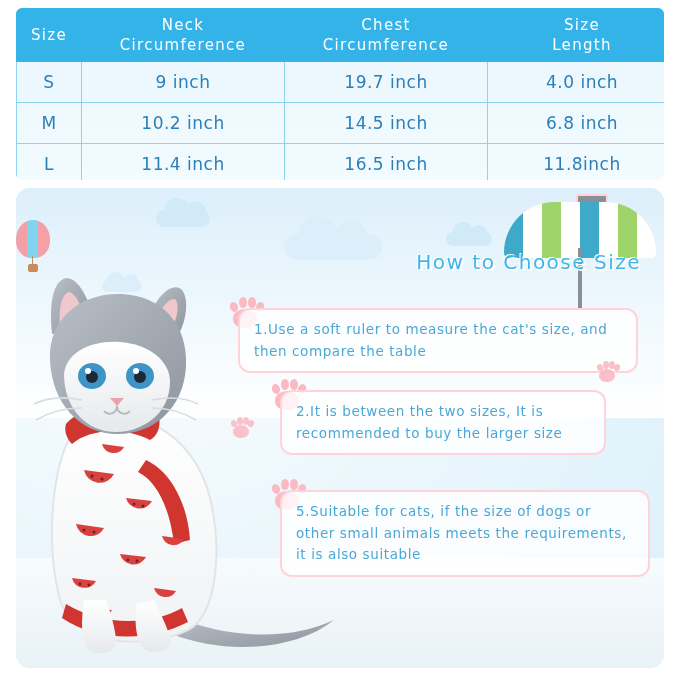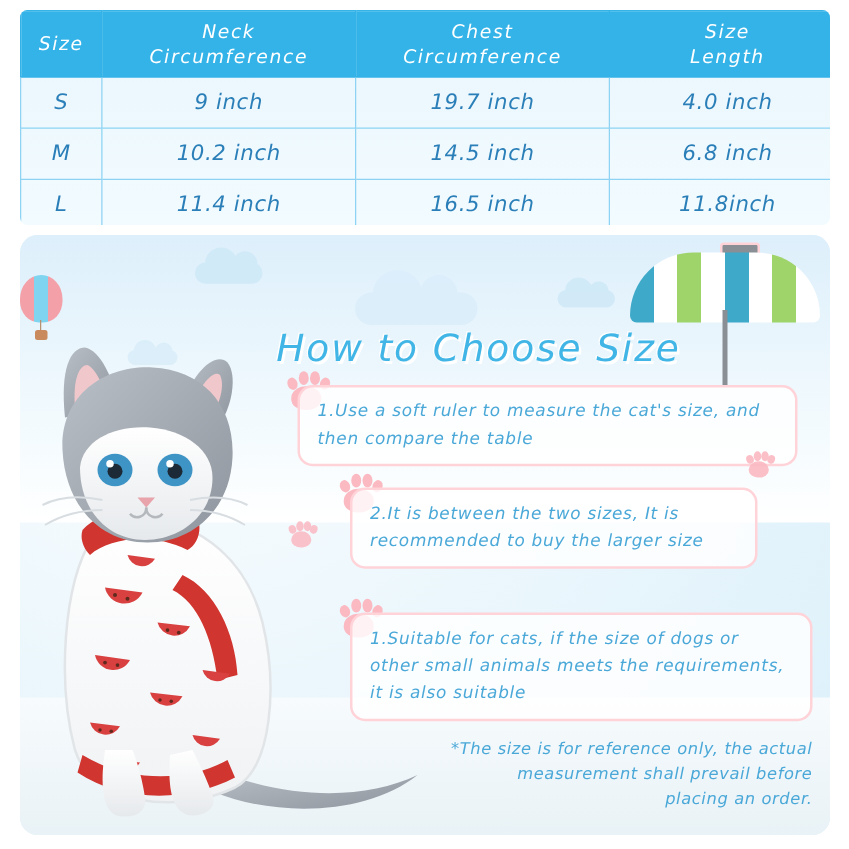--- a/index.html
+++ b/index.html
@@ -11,21 +11,20 @@
     height: 679px;
     font-family: "DejaVu Sans", sans-serif;
     background: #ffffff;
     overflow: hidden;
   }
   .page {
     position: relative;
     width: 679px;
     height: 679px;
     background: #ffffff;
-    font-style: italic;
   }
 
   
   .size-table-wrap {
     position: absolute;
     left: 16px;
     top: 8px;
     width: 648px;
     height: 172px;
     background: linear-gradient(180deg, #e9f6fd 0%, #f2fbff 100%);
@@ -176,24 +175,24 @@
     left: 72px; top: 6px;
     width: 8px; height: 12px;
     background: #8a8f95;
     border-radius: 3px;
   }
 
   
   .title {
     position: absolute;
     left: 205px;
-    top: 74px;
+    top: 62px;
     width: 420px;
-    text-align: left;
-    font-size: 30px;
+    text-align: right;
+    font-size: 20px;
     letter-spacing: 1.5px;
     color: #41b6e6;
     text-shadow: 2px 2px 0 #ffffff, -1px -1px 0 #ffffff;
     font-family: "DejaVu Sans", sans-serif;
   }
 
   
   .tip {
     position: absolute;
     border: 2px solid #ffd3d8;
@@ -470,17 +469,16 @@
     </div>
     <div class="tip t2">2.It is between the two sizes, It is recommended to buy the larger size</div>
 
     <div class="paw p3">
       <i class="f1"></i>
         <i class="f2"></i>
         <i class="f3"></i>
         <i class="f4"></i>
         <span class="pad"></span>
     </div>
-    <div class="tip t3">1.Suitable for cats, if the size of dogs or other small animals meets the requirements, it is also suitable</div>
-
-    <div class="disclaimer">*The size is for reference only, the actual measurement shall prevail before placing an order.</div>
+    <div class="tip t3">5.Suitable for cats, if the size of dogs or other small animals meets the requirements, it is also suitable</div>
+
   </div>
 </div>
 
 </body></html>

